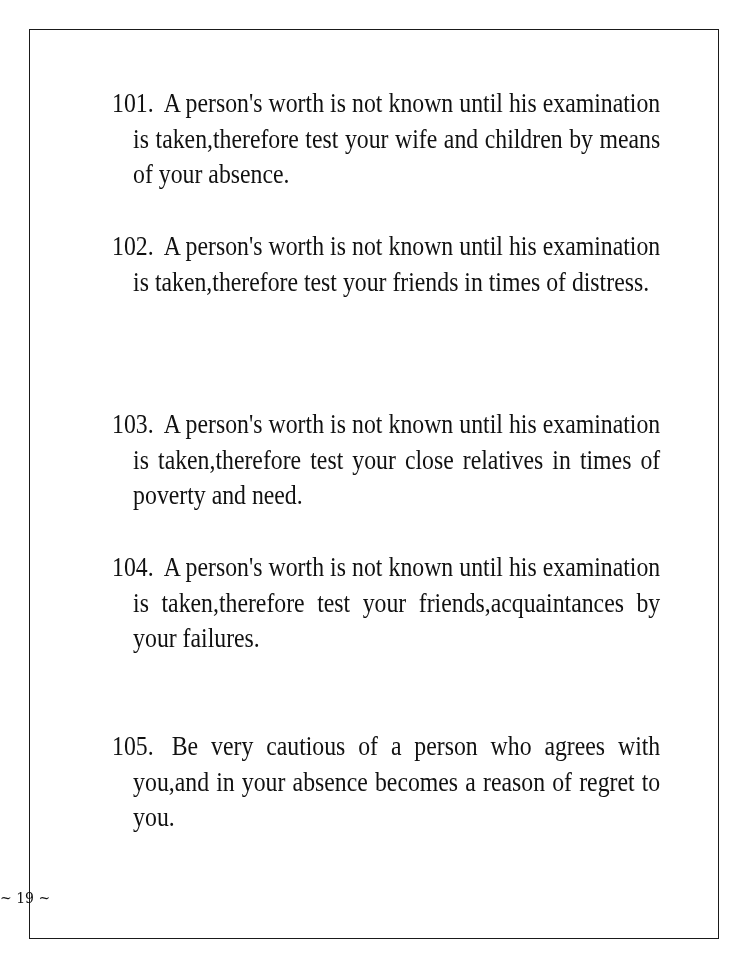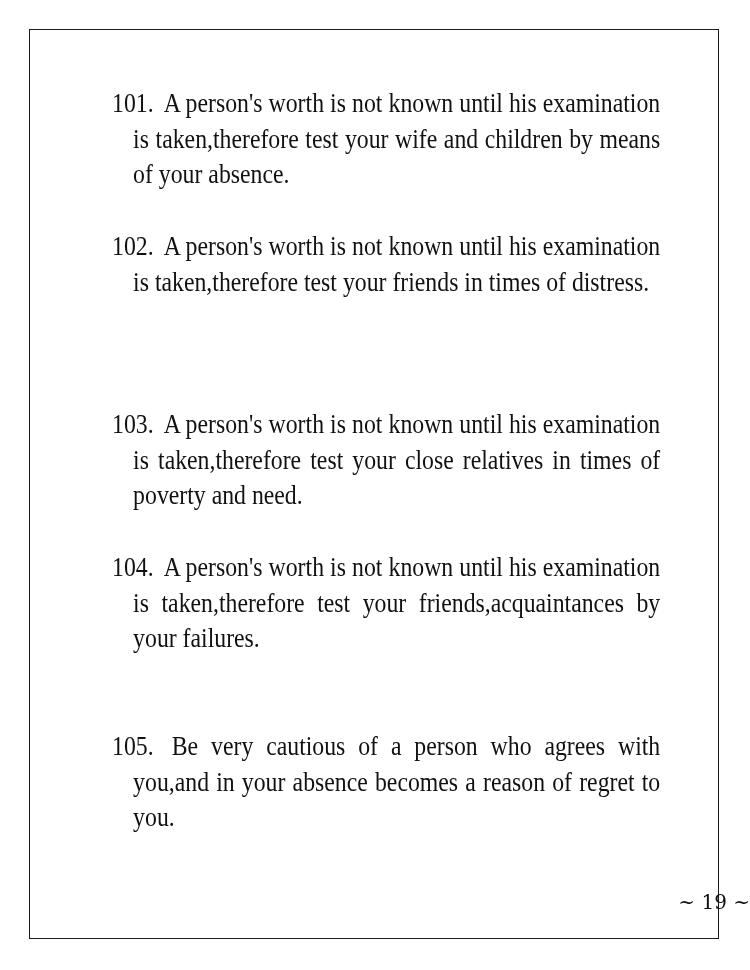--- a/index.html
+++ b/index.html
@@ -40,23 +40,23 @@
       margin: 0;
     }
     .para .num {
       margin-right: 6px;
     }
     .page-number {
       position: absolute;
       left: 0;
       width: 750px;
       top: 890px;
-      text-align: right;
+      text-align: left;
       font-family: "DejaVu Serif", serif;
-      font-size: 20px;
+      font-size: 14px;
       color: #111111;
     }
   </style>
 </head>
 <body>
 
 <div class="page-border"></div>
 
 <p class="para" style="top:86px;"><span class="num">101.</span> <span>A person's worth is not known until his examination is taken,therefore test your wife and children by means of your absence.</span></p>
 

